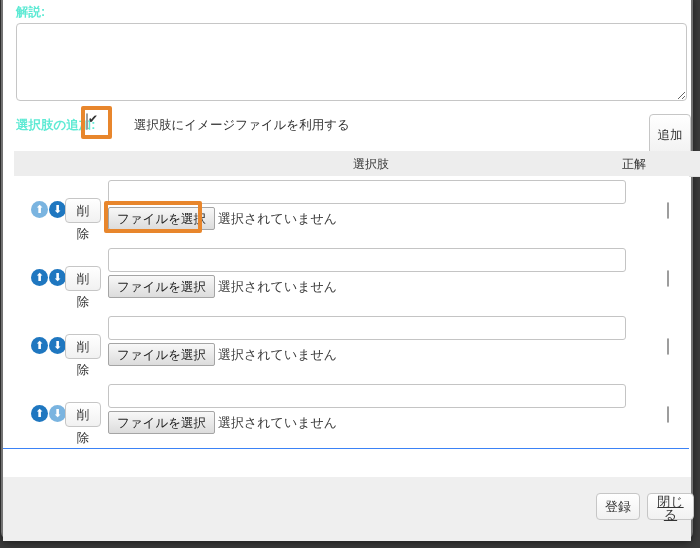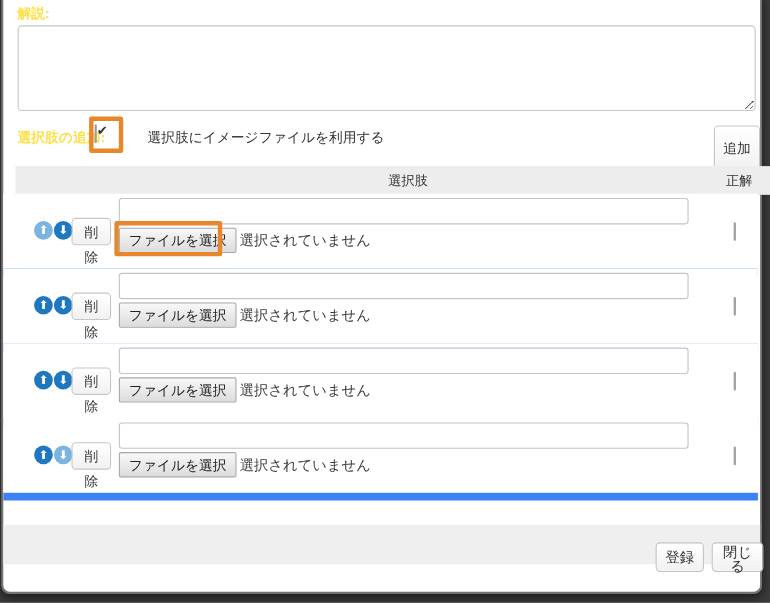--- a/index.html
+++ b/index.html
@@ -13,21 +13,21 @@
     font-size:13px;
   }
   .modal-bg{
     position:absolute;left:1px;top:-8px;width:692px;height:548px;
     box-sizing:border-box;background:#fff;
     border:2px solid rgba(0,0,0,.55);
     border-radius:8px;
     box-shadow:0 3px 9px rgba(0,0,0,.5);
   }
   .abs{position:absolute;}
-  .lbl{font-weight:bold;font-size:12.5px;color:#fde047;}
+  .lbl{font-weight:bold;font-size:12.5px;color:#5eead4;}
   .exp-textarea{
     left:16px;top:23px;width:671px;height:78px;box-sizing:border-box;
     border:1px solid #c6c6c6;border-radius:4px;resize:both;
     font-family:inherit;font-size:13px;padding:4px 6px;color:#333;
   }
   .btn{
     display:inline-block;box-sizing:border-box;text-align:center;
     background:linear-gradient(#ffffff,#f1f1f1);
     border:1px solid #c6c6c6;border-radius:4px;
     color:#333;font-size:12.5px;line-height:1;cursor:pointer;
@@ -47,24 +47,24 @@
   .annotation{
     box-sizing:border-box;border:4px solid var(--annotation,#e8862c);
     border-radius:2px;background:transparent;z-index:10;pointer-events:none;
   }
   .thead{
     left:14px;top:151px;width:675px;height:25px;
     background:#ededed;border-bottom:1px solid #e0e0e0;padding-left:26px;
   }
   .th{position:absolute;top:5px;font-size:12px;color:#333;}
   .th-choices{left:339px;}
-  .th-correct{left:646px;}
+  .th-correct{left:608px;}
   .trow{
     left:3px;width:686px;height:68px;
-    border-bottom:7px solid #3b82f6;background:#fff;
+    border-bottom:1px solid #3b82f6;background:#fff;
   }
   .arrow{
     width:17px;height:17px;border-radius:50%;
     color:#fff;text-align:center;cursor:pointer;
     background:var(--arrow-enabled,#1f77c0);
     font-size:11px;line-height:17px;
     font-family:"DejaVu Sans",sans-serif;
   }
   .arrow.disabled{background:var(--arrow-disabled,#7ab4e0);}
   .arrow.up::after{content:"⬆";}
@@ -80,25 +80,25 @@
   .file-row{left:105px;top:31px;display:flex;align-items:center;gap:3px;}
   .file-btn{
     box-sizing:border-box;height:23px;padding:3px 8px;
     background:linear-gradient(#f8f8f8,#dcdcdc);
     border:1px solid #a5a5a5;border-radius:2px;
     font-size:12.5px;color:#222;cursor:pointer;font-family:inherit;
   }
   .file-status{font-size:13px;color:#3a3a3a;text-align:right;}
   .correct-box{left:664px;top:27px;}
   .footer-band{
-    left:3px;top:477px;width:688px;height:36px;background:var(--band,#efefef);
+    left:3px;top:477px;width:688px;height:64px;background:var(--band,#efefef);
   }
   .footer-btn{position:absolute;top:16px;height:27px;font-size:13px;}
   .register-btn{left:593px;width:44px;}
-  .close-btn{left:644px;width:47px;}
+  .close-btn{left:644px;width:47px;text-decoration:underline;}
 </style>
 </head>
 <body>
 
 
 
 <div class="modal-bg"></div>
 
 
 <span class="abs lbl" style="left:16px;top:4px;">解説:</span>

